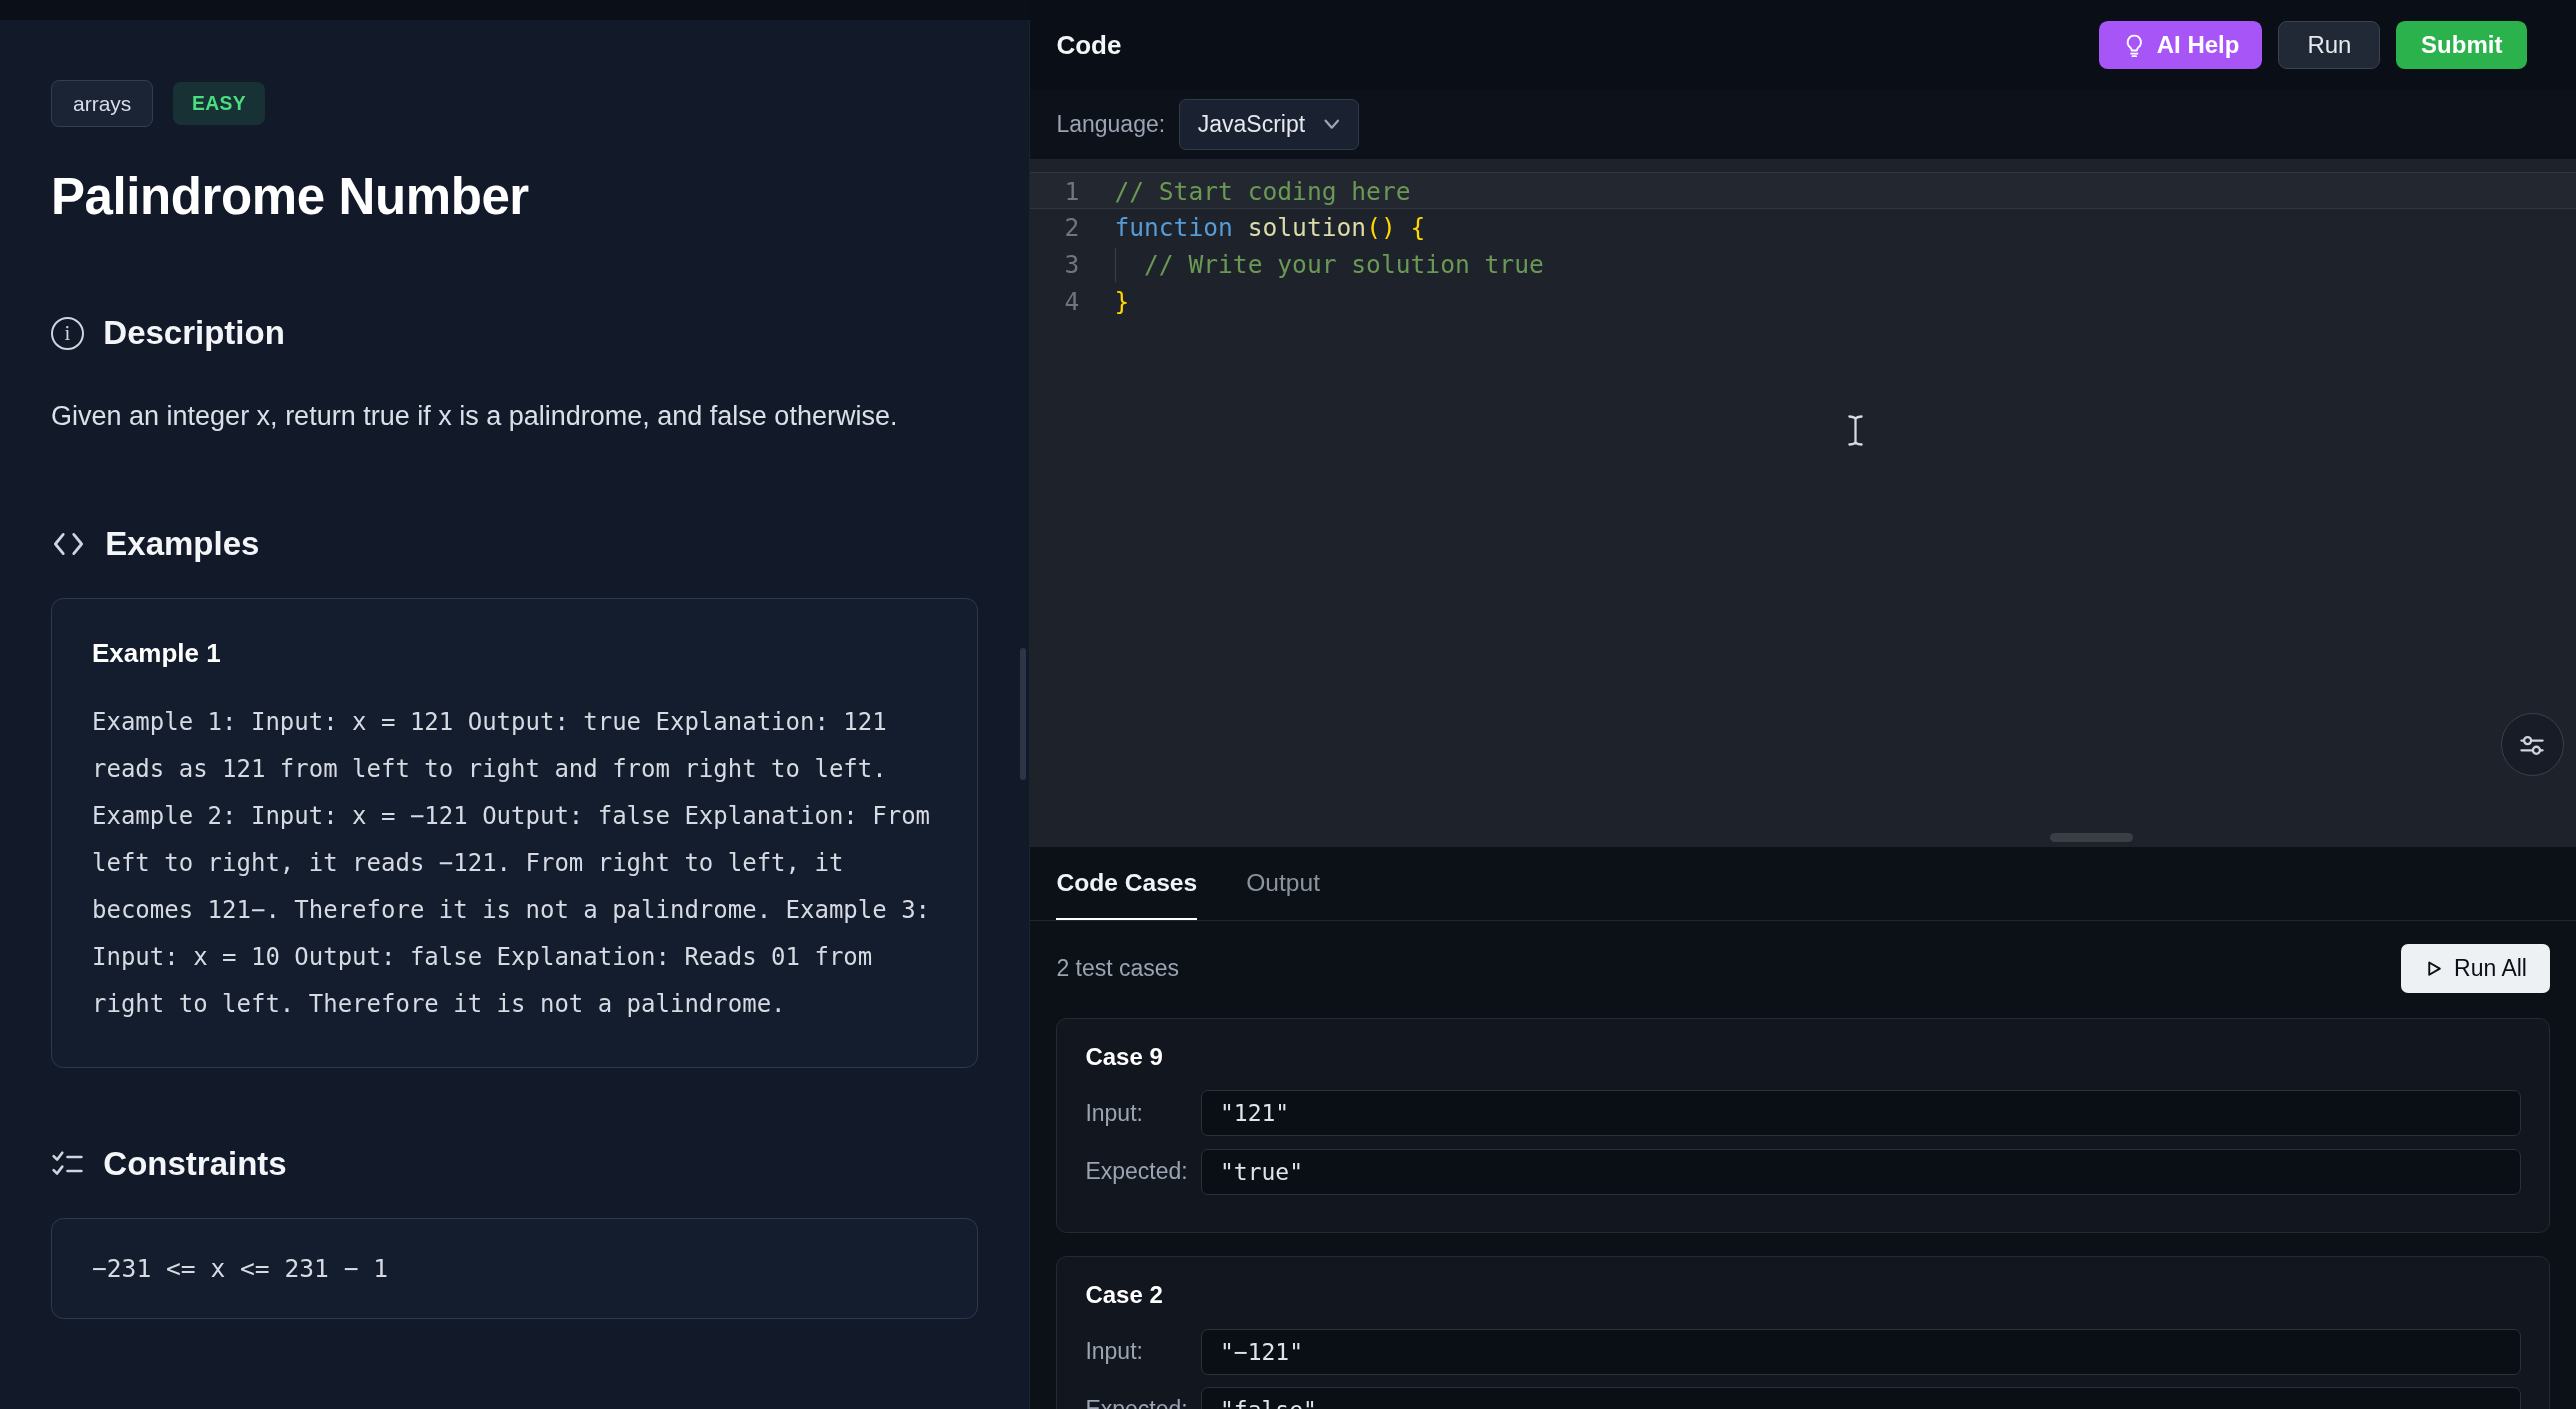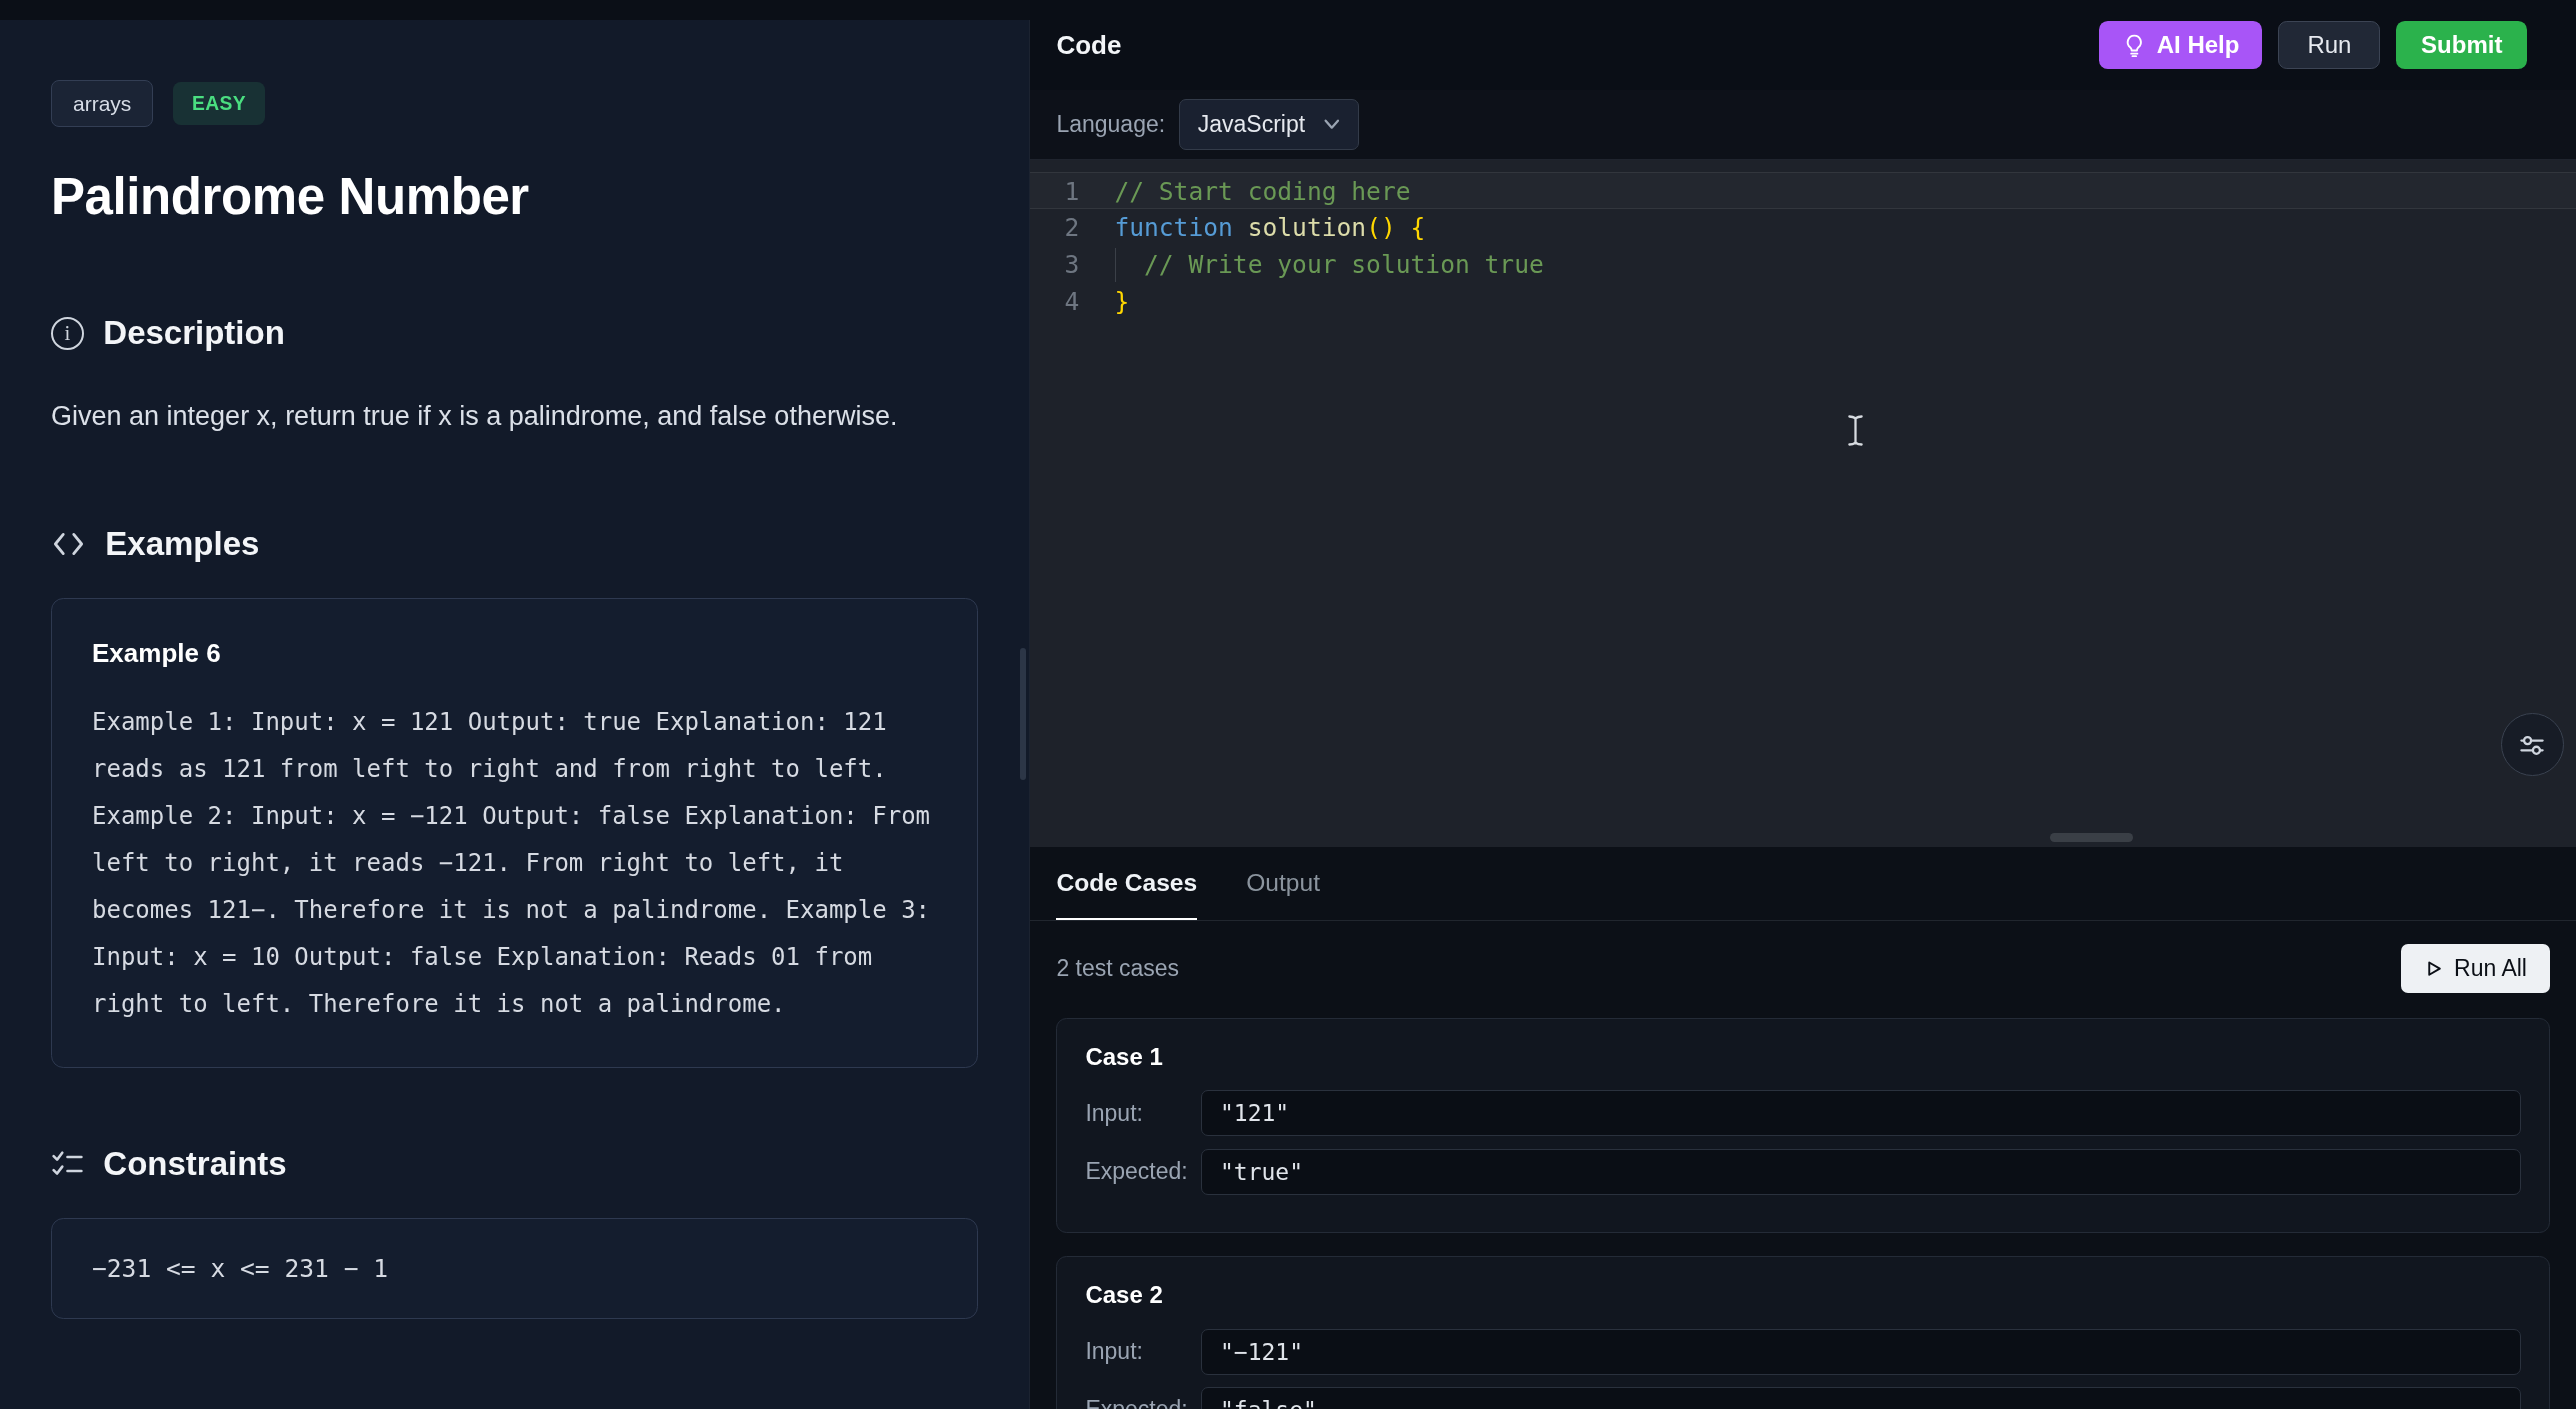--- a/index.html
+++ b/index.html
@@ -159,21 +159,21 @@
       <span class="icon-svg">
         <svg width="35" height="32" viewBox="0 0 40 36">
             <path d="M14 7 L5 18 L14 29" fill="none" stroke="#cfd5de" stroke-width="3.2" stroke-linecap="round" stroke-linejoin="round"></path>
             <path d="M26 7 L35 18 L26 29" fill="none" stroke="#cfd5de" stroke-width="3.2" stroke-linecap="round" stroke-linejoin="round"></path>
           </svg>
       </span>
       <h2>Examples</h2>
     </div>
 
     <div class="card">
-      <div class="example-title">Example 6</div>
+      <div class="example-title">Example 1</div>
       <div class="example-body mono">Example 1: Input: x = 121 Output: true Explanation: 121 reads as 121 from left to right and from right to left. Example 2: Input: x = −121 Output: false Explanation: From left to right, it reads −121. From right to left, it becomes 121−. Therefore it is not a palindrome. Example 3: Input: x = 10 Output: false Explanation: Reads 01 from right to left. Therefore it is not a palindrome.</div>
     </div>
 
     <div class="section-heading sh-constraints">
       <span class="icon-svg">
         <svg width="33" height="32" viewBox="0 0 38 36">
             <path d="M3 9 L7 13 L13 5" fill="none" stroke="#cfd5de" stroke-width="3" stroke-linecap="round" stroke-linejoin="round"></path>
             <line x1="19" y1="10" x2="35" y2="10" stroke="#cfd5de" stroke-width="3" stroke-linecap="round"></line>
             <path d="M3 25 L7 29 L13 21" fill="none" stroke="#cfd5de" stroke-width="3" stroke-linecap="round" stroke-linejoin="round"></path>
             <line x1="19" y1="26" x2="35" y2="26" stroke="#cfd5de" stroke-width="3" stroke-linecap="round"></line>
@@ -262,21 +262,21 @@
             <span class="icon-svg">
               <svg width="19.3" height="19.3" viewBox="0 0 22 22">
                   <path d="M6 4 L18 11 L6 18 Z" fill="none" stroke="#0b0f16" stroke-width="2.2" stroke-linejoin="round"></path>
                 </svg>
             </span>
             <span>Run All</span>
           </button>
         </div>
 
         <div class="case-card">
-          <div class="case-title">Case 1</div>
+          <div class="case-title">Case 9</div>
           <div class="case-row">
             <span class="case-label">Input:</span>
             <input class="case-input" type="text" value="&quot;121&quot;" style="">
           </div>
           <div class="case-row">
             <span class="case-label">Expected:</span>
             <input class="case-input" type="text" value="&quot;true&quot;" style="">
           </div>
         </div>
 

